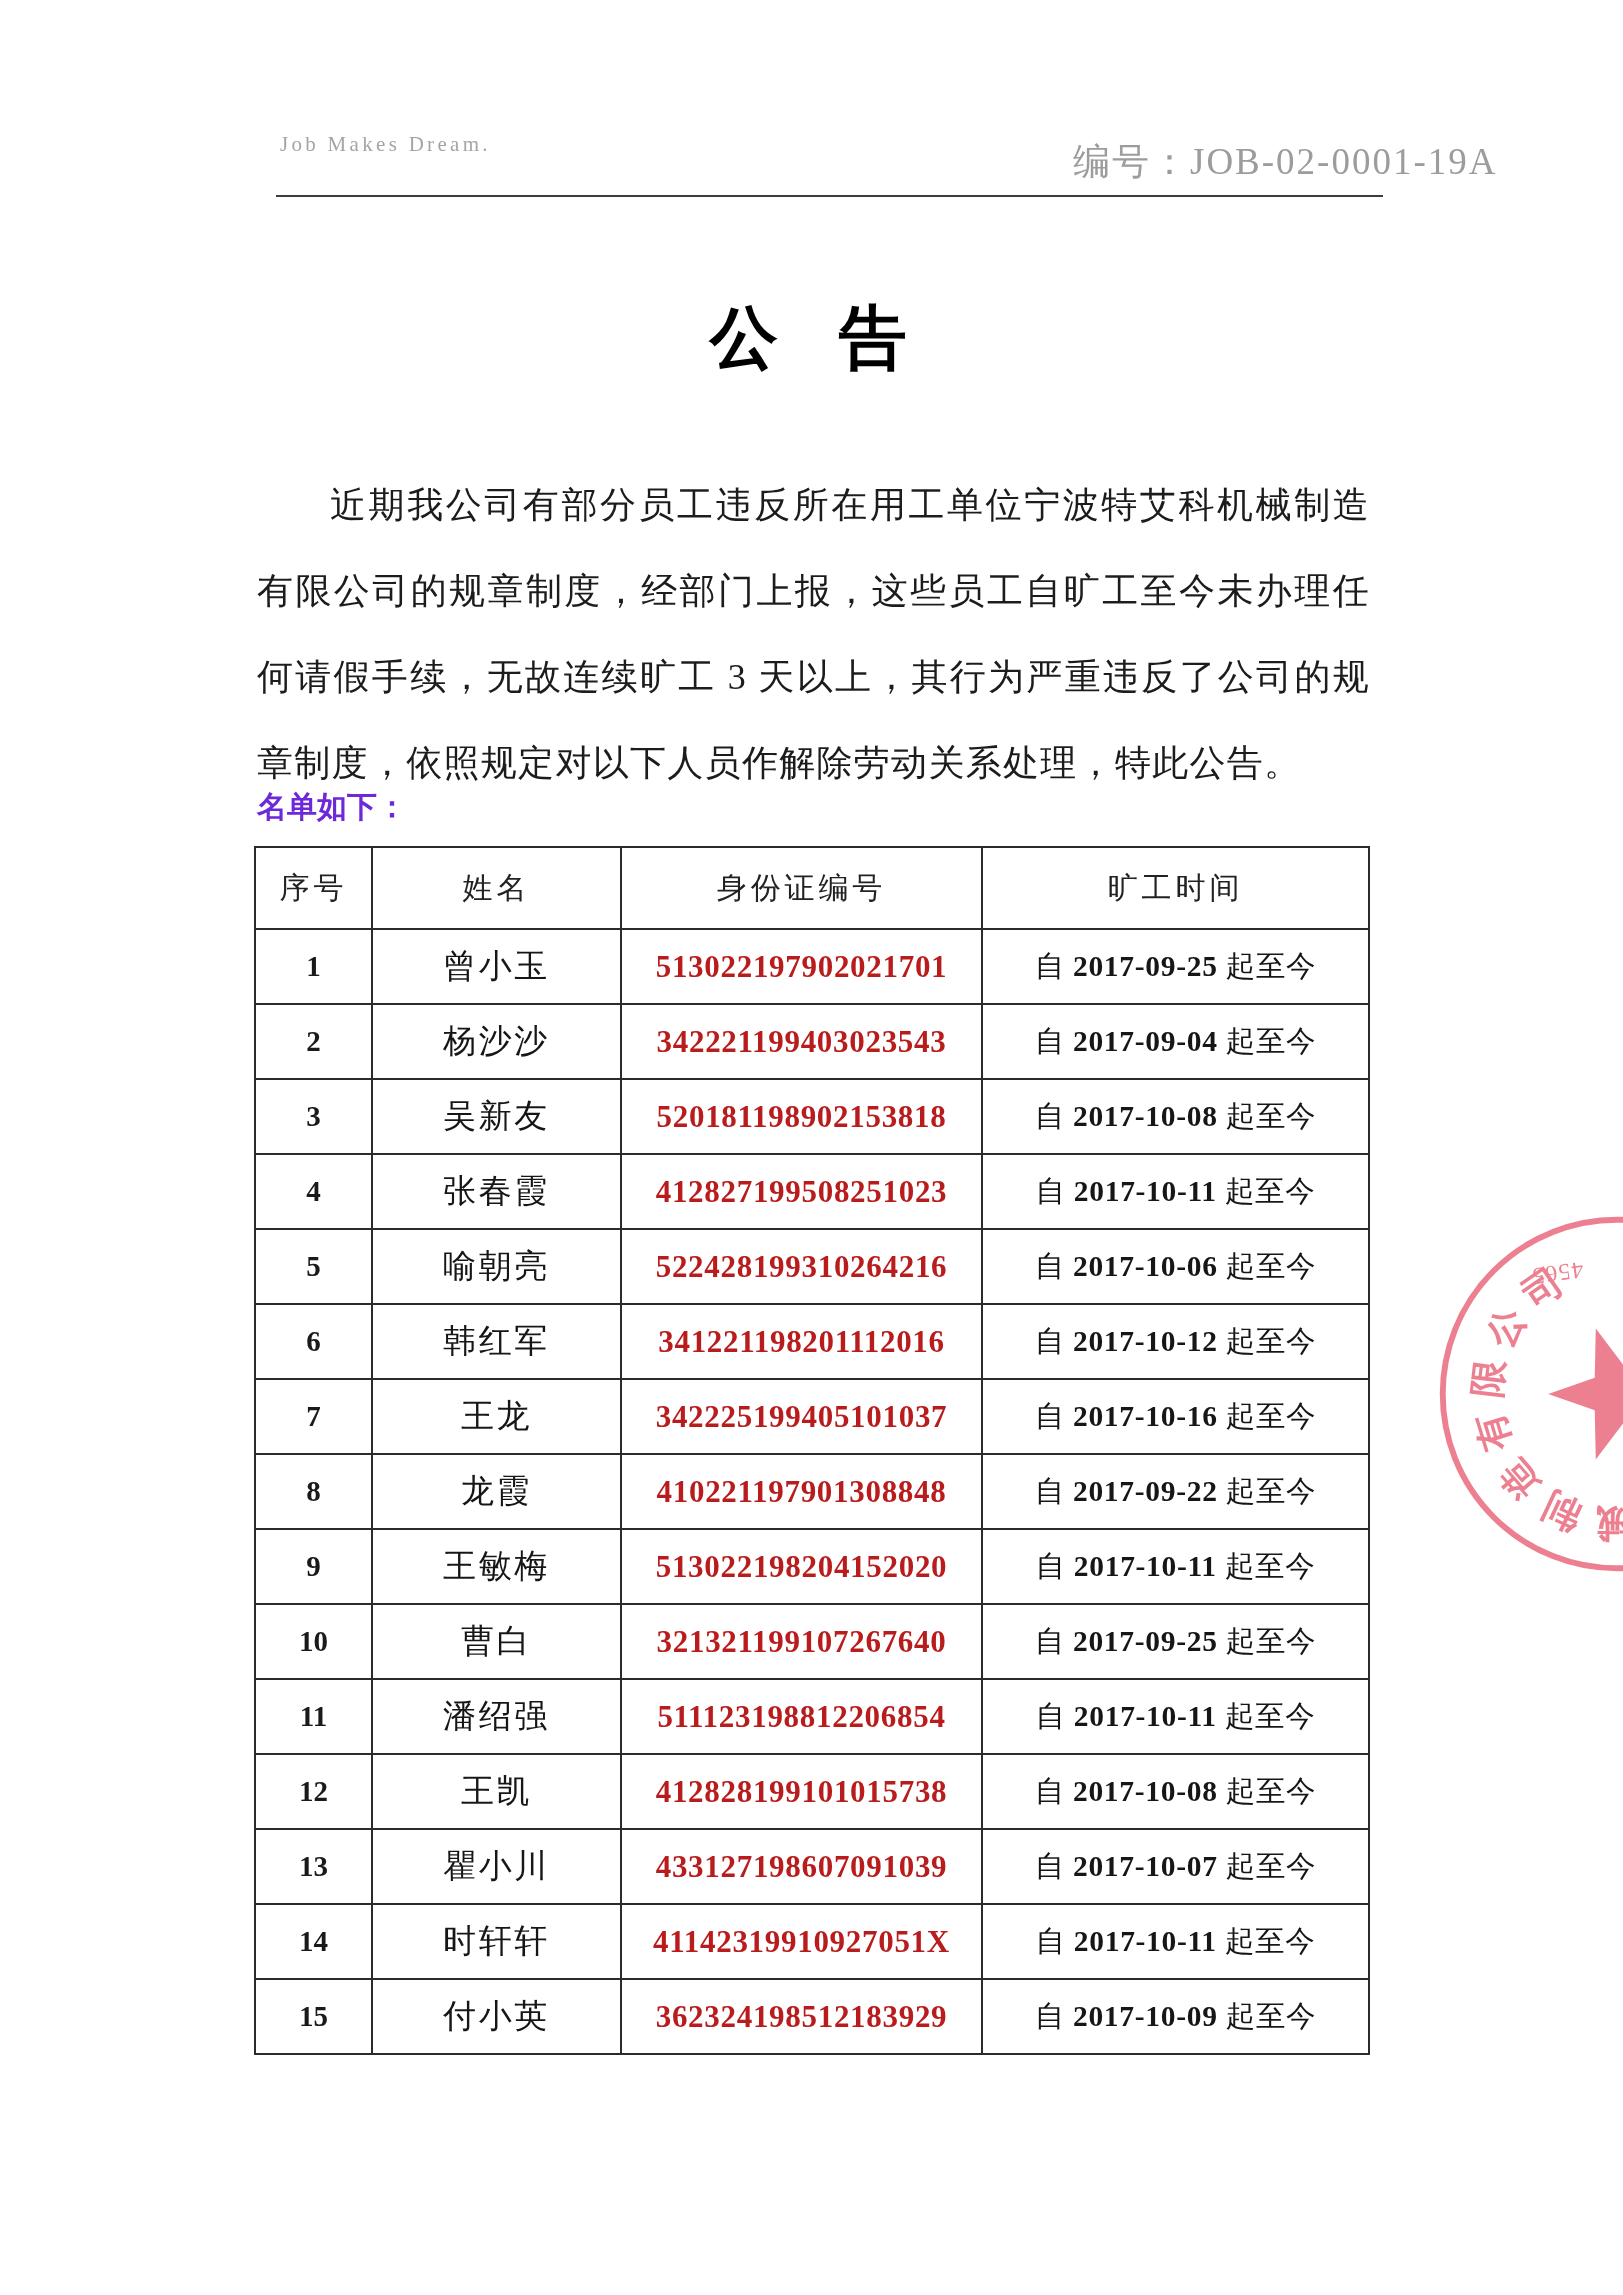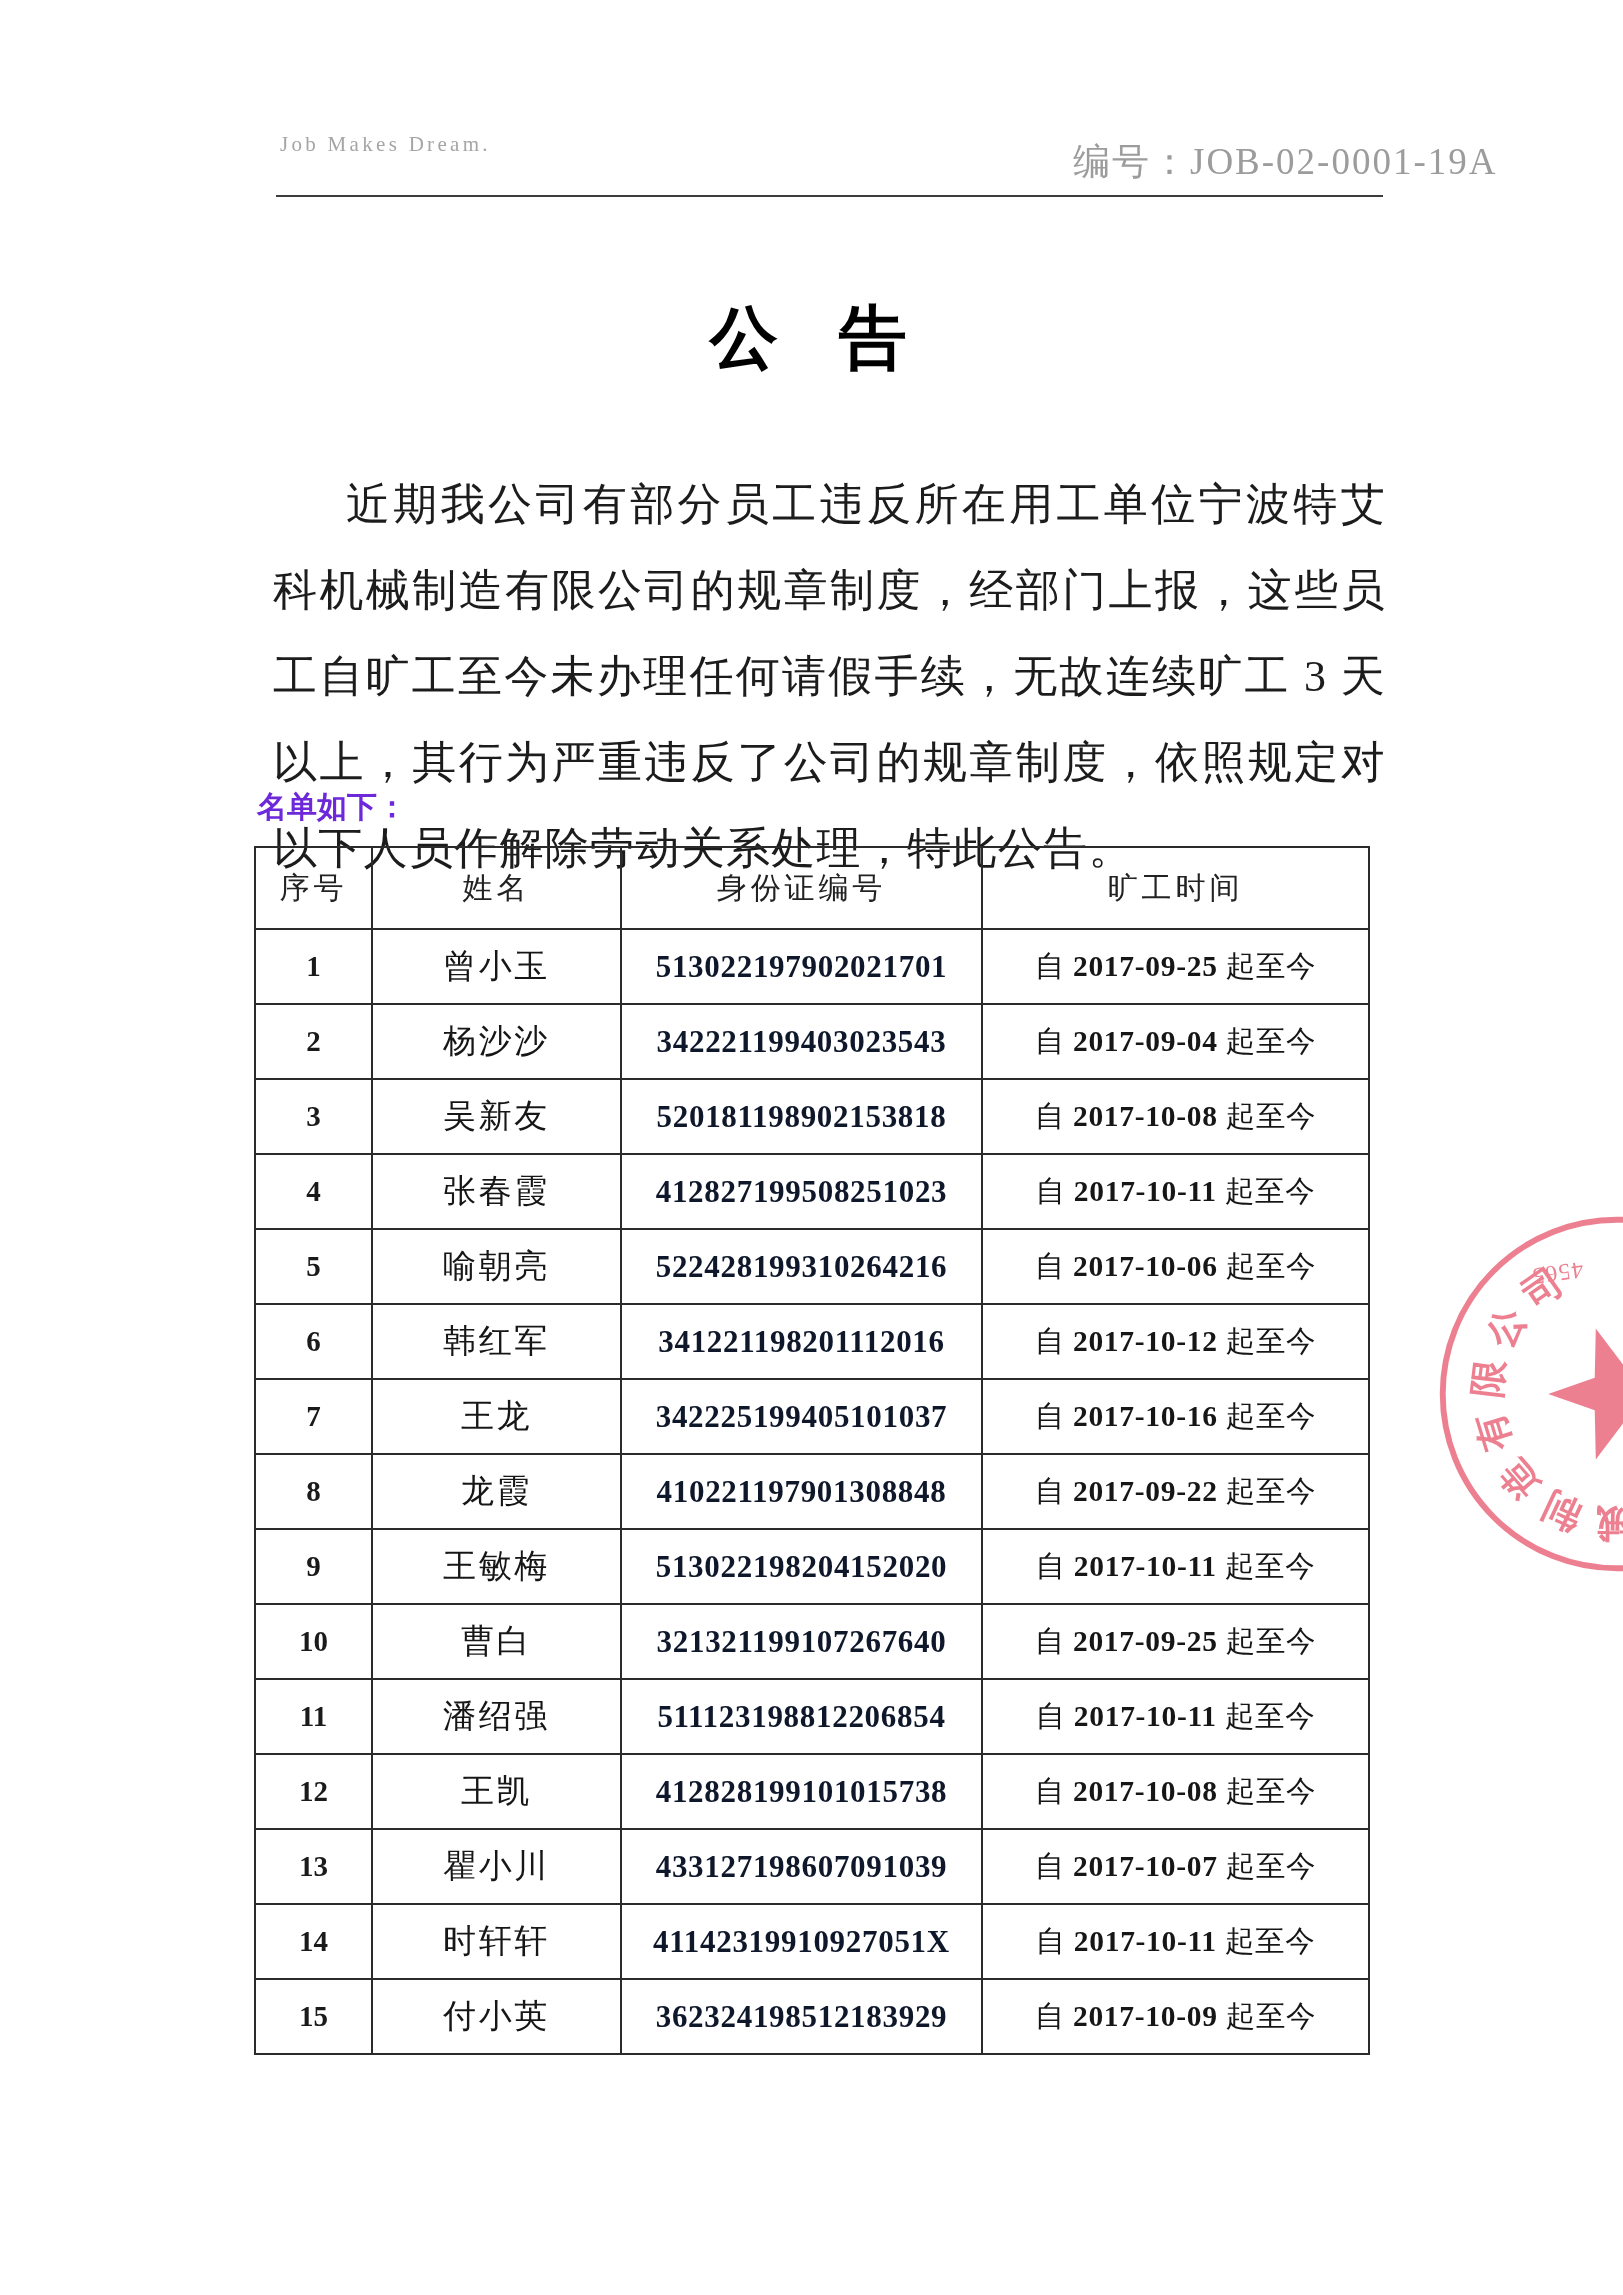--- a/index.html
+++ b/index.html
@@ -35,22 +35,22 @@
   
   .doc-title{
     position:absolute;left:255px;top:293px;width:1113px;
     text-align:center;
     font-size:68px;font-weight:700;
     word-spacing:31px;letter-spacing:6.5px;
     color:#000000;
   }
   
   .body-par{
-    position:absolute;left:273px;top:462px;width:1113px;
-    font-size:44px;line-height:86px;letter-spacing:1.3px;
+    position:absolute;left:257px;top:462px;width:1113px;
+    font-size:36px;line-height:86px;letter-spacing:1.3px;
     text-indent:73px;
     text-align:justify;
     color:#1c1c1c;
   }
   
   .list-label{
     position:absolute;left:257px;top:787px;
     font-size:30px;font-weight:700;
     font-family:"Liberation Sans","DejaVu Sans",sans-serif;
     color:#6d28d9;
@@ -76,21 +76,21 @@
     font-size:29px;font-weight:700;
     font-family:"Liberation Serif","DejaVu Serif",serif;
     color:#1a1a1a;
   }
   td.td-name{
     font-size:33px;letter-spacing:2.6px;color:#161616;border-radius:26px;
   }
   td.td-id{
     font-size:31px;font-weight:700;letter-spacing:0.7px;
     font-family:"Liberation Serif","DejaVu Serif",serif;
-    color:#0f172a;
+    color:#b91c1c;
     margin-left:43px;
   }
   td.td-date{
     font-size:29.5px;letter-spacing:0.7px;color:#161616;
   }
   td.td-date b{
     font-family:"Liberation Serif","DejaVu Serif",serif;
     font-weight:700;
   }
   

